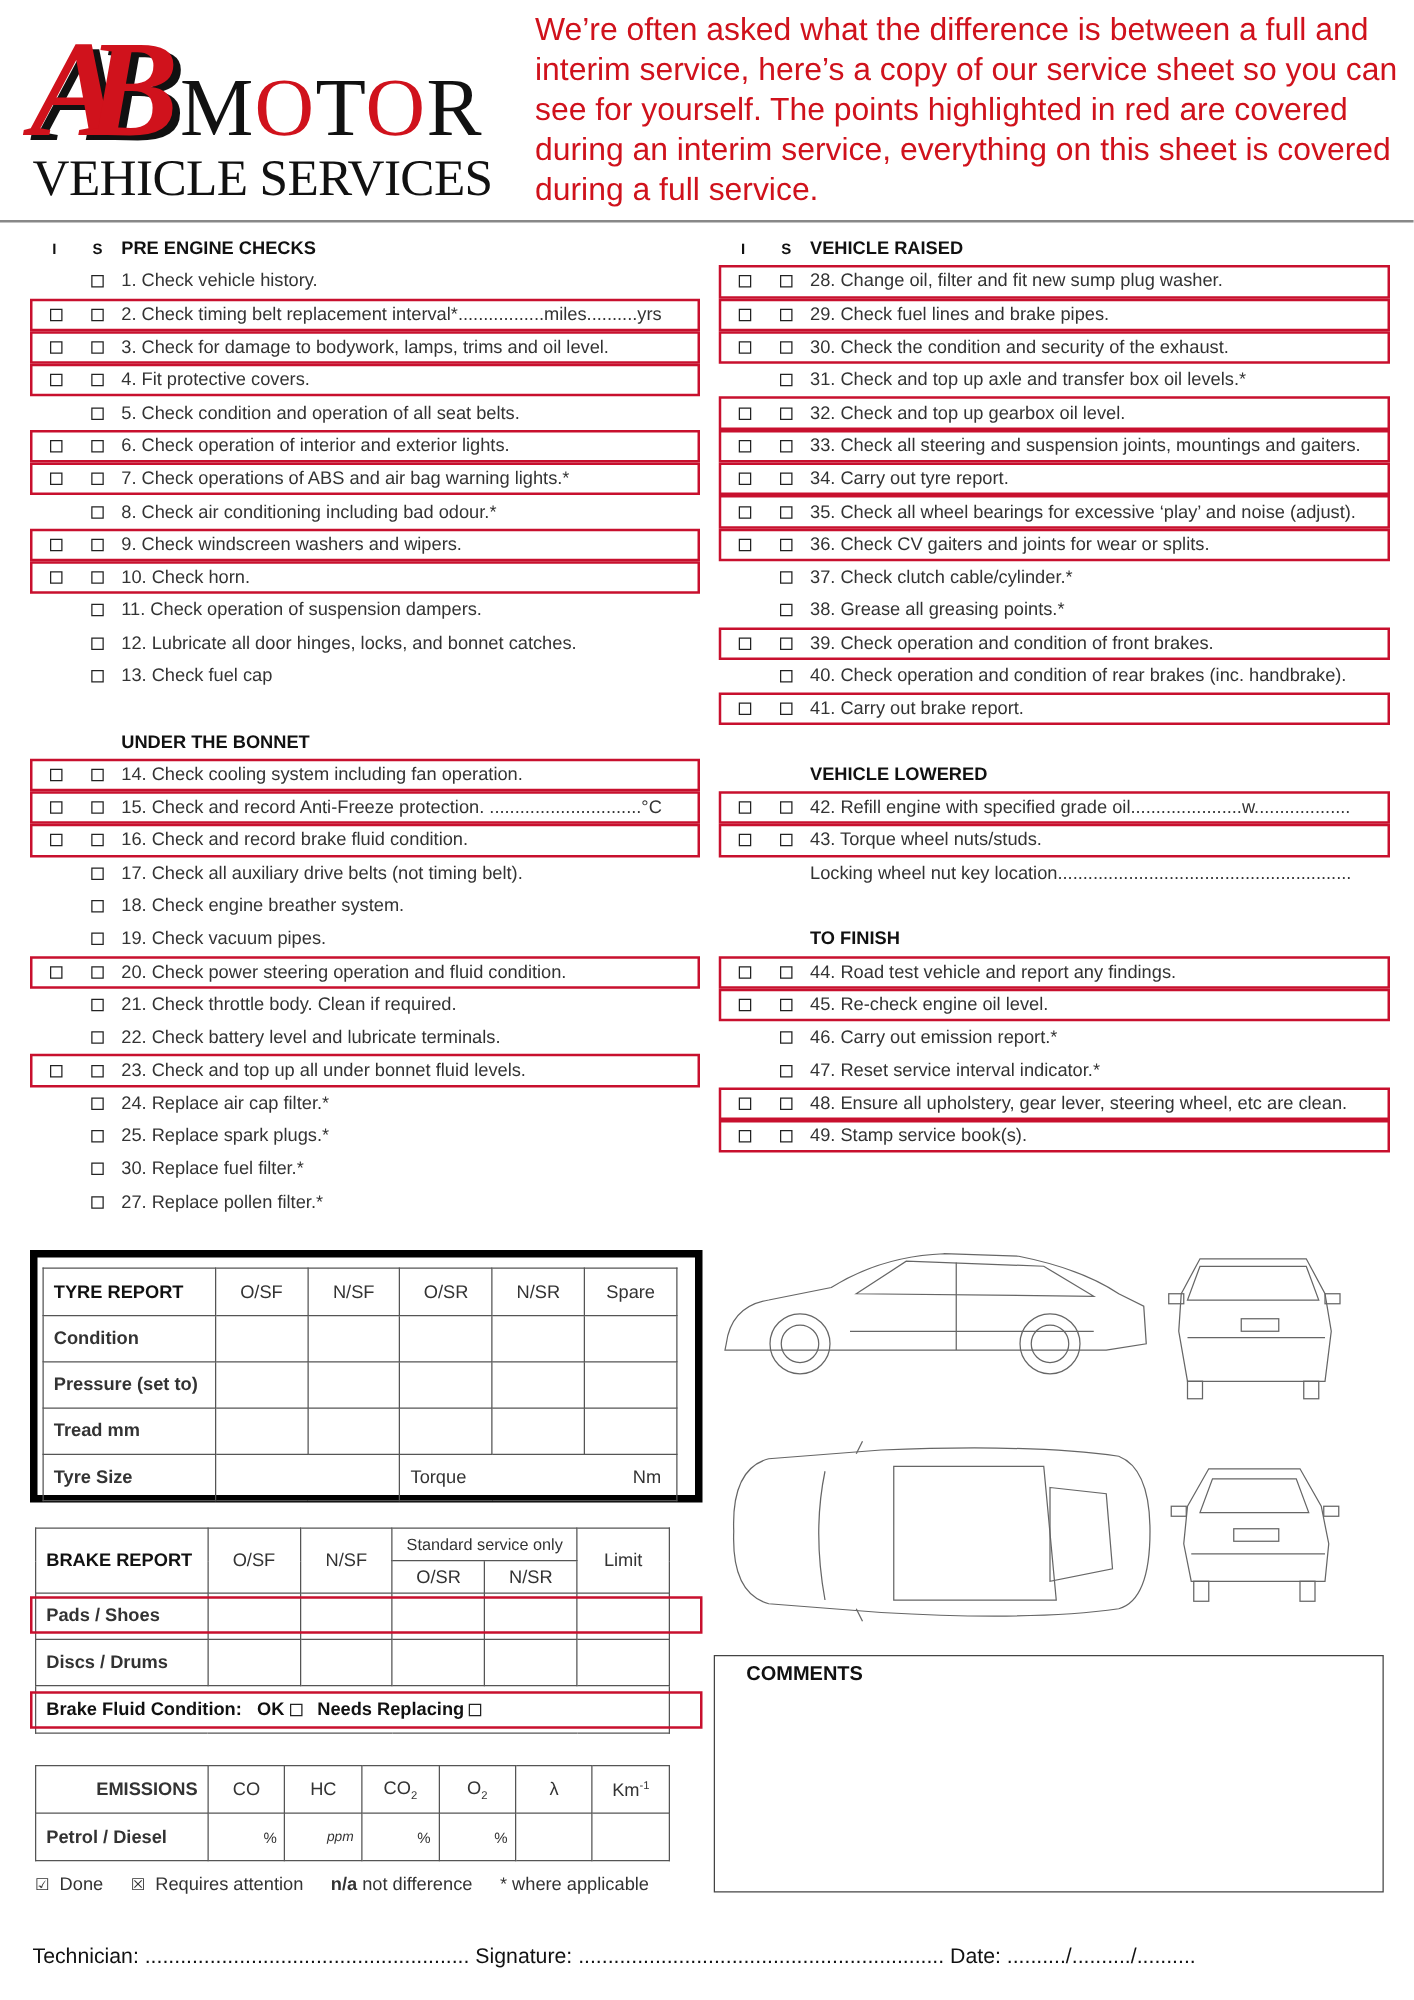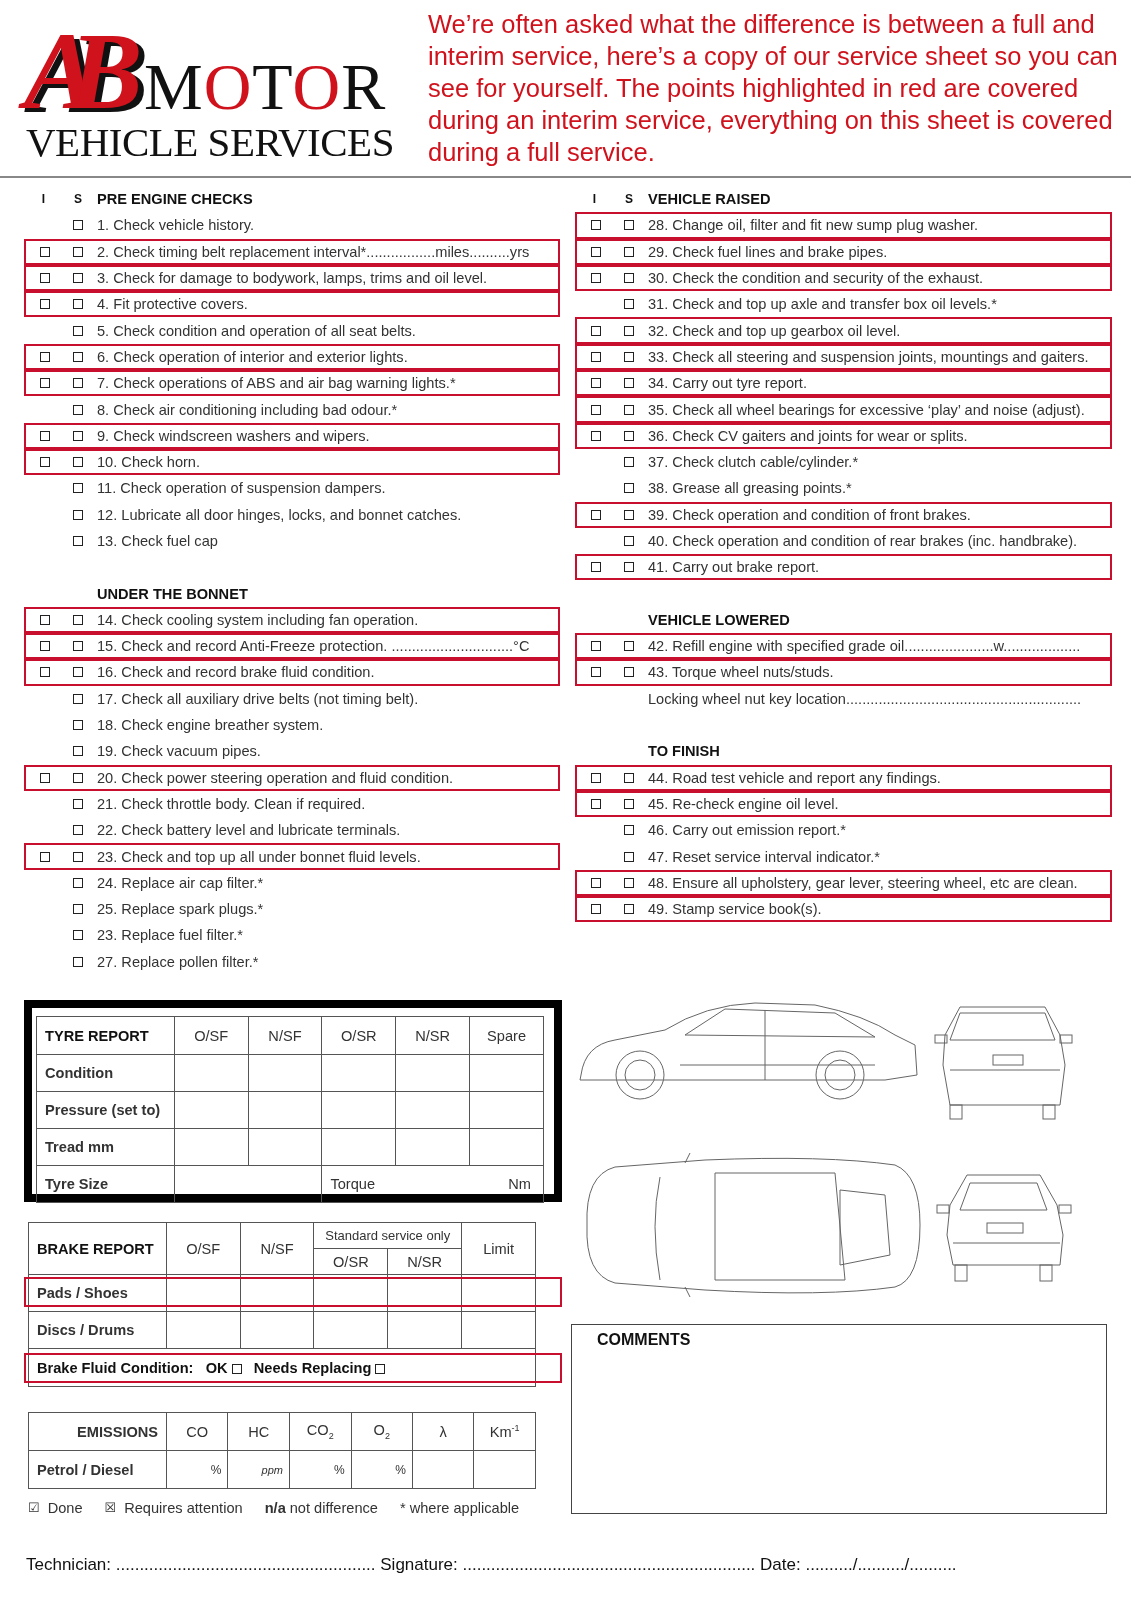--- a/index.html
+++ b/index.html
@@ -26,21 +26,21 @@
   .row .txt { padding-left: 4px; white-space: nowrap; }
   .row.red .c1 { width: 37px; }
   .row.red .c2 { width: 30px; }
   .row.head { font-weight: bold; color: #111; font-size: 14.6px; }
   .row.head .c1, .row.head .c2 { font-weight: bold; font-size: 12px; }
   .row.gap { height: 26.3px; }
 
   table.rep { border-collapse: collapse; position: absolute; font-size: 14.6px; color: #333; }
   table.rep td { border: 1.5px solid #555; text-align: center; }
   table.rep td.lbl { text-align: left; padding-left: 8px; font-weight: bold; }
-  .tyre-wrap { position: absolute; left: 24px; top: 1000px; width: 538px; height: 202px; border: 8px solid #000000; }
+  .tyre-wrap { position: absolute; left: 24px; top: 1000px; width: 538px; height: 202px; border: 6px solid #000000; }
   .red-line-box { position: absolute; border: 2px solid #c8102e; }
 
   .legend { position: absolute; left: 28px; top: 1500px; font-size: 14.6px; color: #333; display: flex; gap: 0; white-space: nowrap; }
   .legend span { display: inline-block; }
   .sig { position: absolute; left: 26px; top: 1555px; font-size: 17px; color: #111; white-space: nowrap; }
 
   .cars { position: absolute; left: 575px; top: 995px; width: 530px; height: 320px; }
   .comments { position: absolute; left: 571px; top: 1324px; width: 536px; height: 190px; border: 1.5px solid #444; }
   .comments .t { position: absolute; left: 25px; top: 6px; font-size: 16px; font-weight: bold; color: #111; }
 </style>
@@ -265,21 +265,21 @@
       <span class="c2">
         <span class="cb2"></span>
       </span>
       <span class="txt">25. Replace spark plugs.*</span>
     </div>
     <div class="row">
       <span class="c1"></span>
       <span class="c2">
         <span class="cb2"></span>
       </span>
-      <span class="txt">23. Replace fuel filter.*</span>
+      <span class="txt">30. Replace fuel filter.*</span>
     </div>
     <div class="row">
       <span class="c1"></span>
       <span class="c2">
         <span class="cb2"></span>
       </span>
       <span class="txt">27. Replace pollen filter.*</span>
     </div>
   </div>
 

